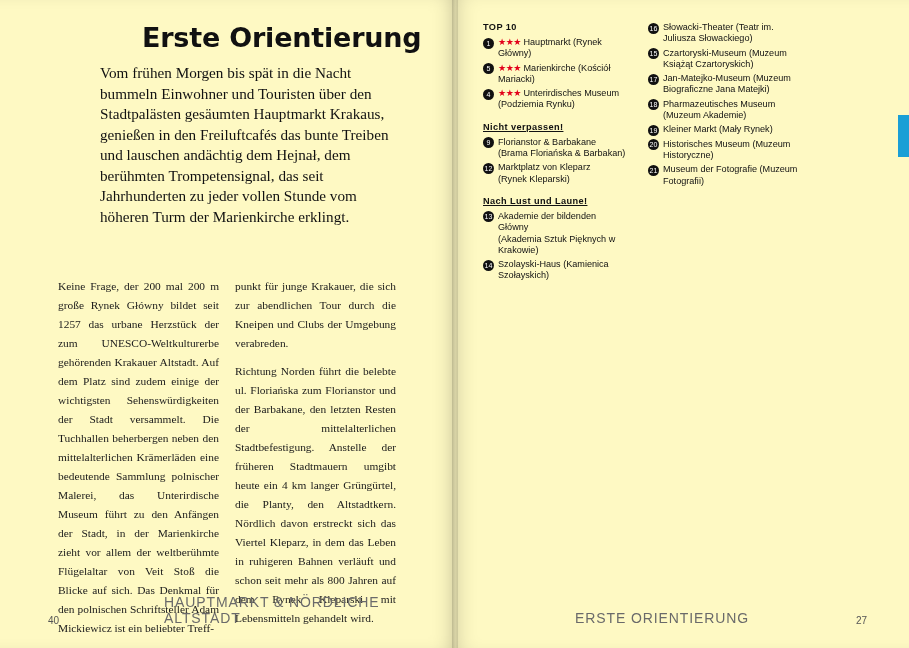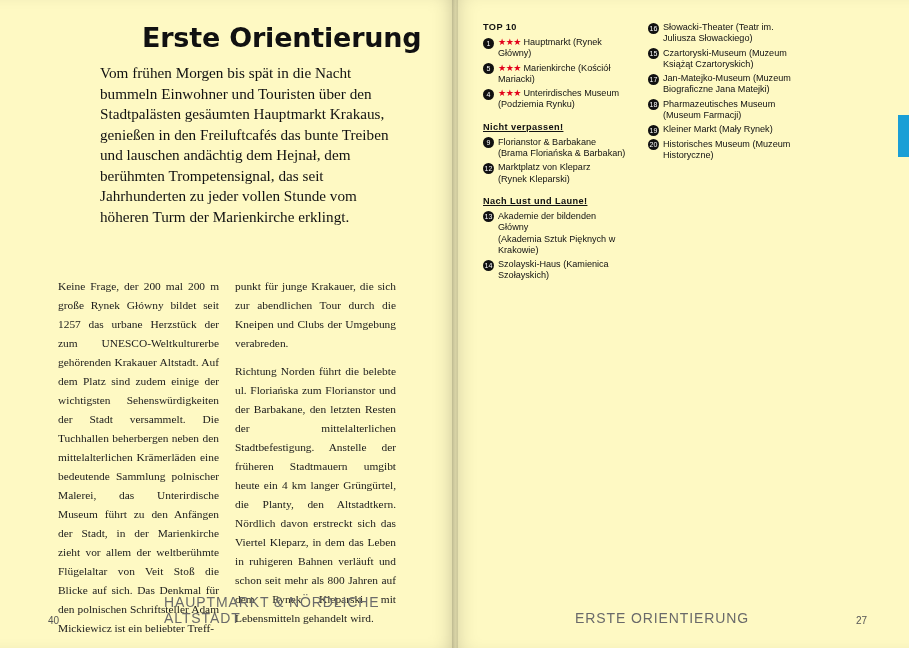--- a/index.html
+++ b/index.html
@@ -142,29 +142,33 @@
           <li>
             <span class="bullet">15</span>
             <span>Czartoryski-Museum (Muzeum Książąt Czartoryskich)</span>
           </li>
           <li>
             <span class="bullet">17</span>
             <span>Jan-Matejko-Museum (Muzeum Biograficzne Jana Matejki)</span>
           </li>
           <li>
             <span class="bullet">18</span>
-            <span>Pharmazeutisches Museum (Museum Farmacji)</span>
+            <span>Pharmazeutisches Museum (Muzeum Akademie)</span>
           </li>
           <li>
             <span class="bullet">19</span>
             <span>Kleiner Markt (Mały Rynek)</span>
           </li>
           <li>
             <span class="bullet">20</span>
             <span>Historisches Museum (Muzeum Historyczne)</span>
+          </li>
+          <li>
+            <span class="bullet">21</span>
+            <span>Museum der Fotografie (Muzeum Fotografii)</span>
           </li>
         </ul>
       </div>
 
       <div class="folio run-r" style="position:absolute;left:120px;">Erste Orientierung</div>
       <div class="folio num-r">27</div>
     </div>
 
     <div class="gutter"></div>
   </div>

